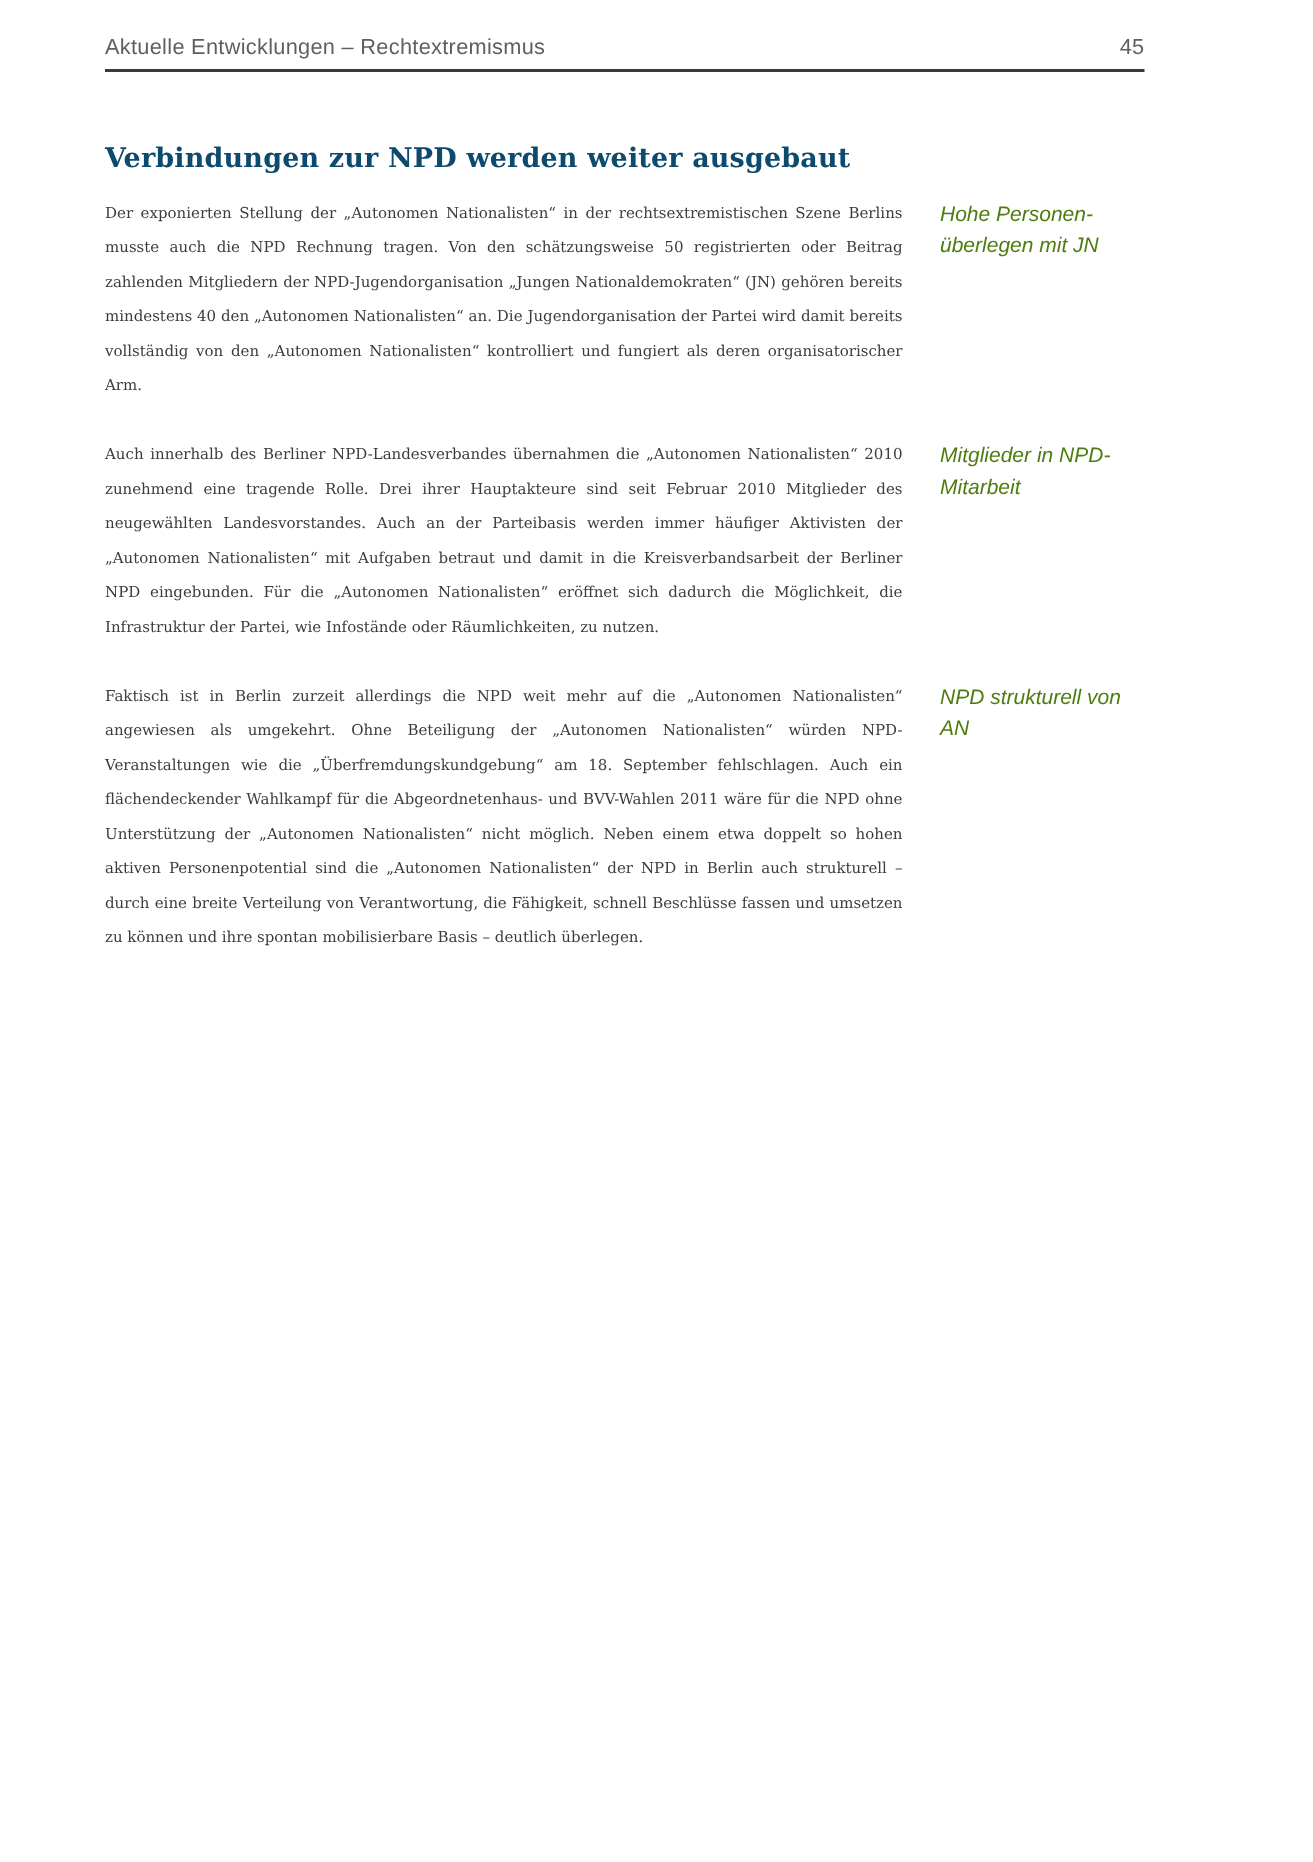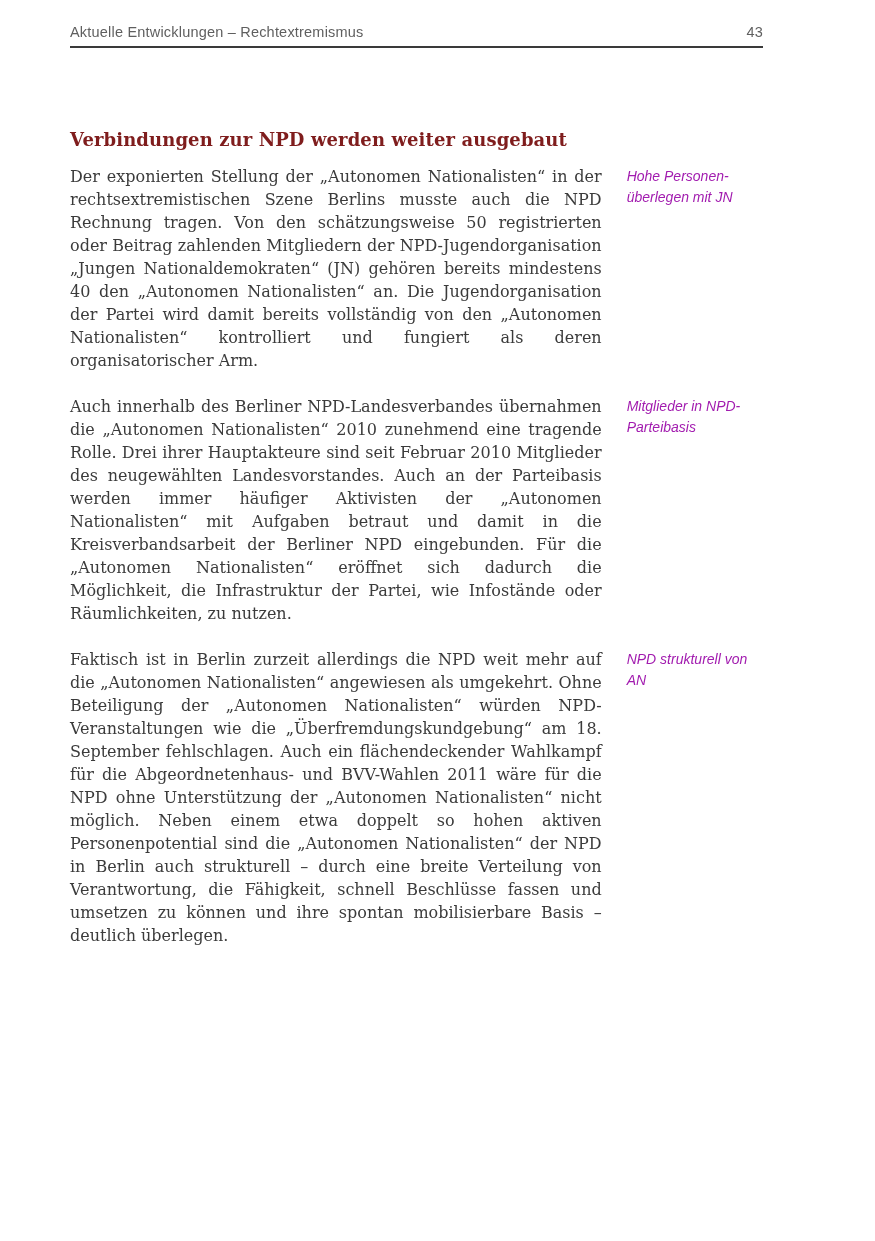--- a/index.html
+++ b/index.html
@@ -27,80 +27,80 @@
     padding-bottom: 6px;
   }
   .running-title, .page-number {
     font-family: "Liberation Sans", "DejaVu Sans", sans-serif;
     font-size: 14.5px;
     color: #5f5f5f;
     letter-spacing: 0.2px;
   }
   
   .article-heading {
-    margin-top: 80px;
+    margin-top: 46px;
     font-family: "DejaVu Serif", serif;
     font-weight: bold;
     font-size: 18px;
     line-height: 24px;
-    color: #7f1d1d;
+    color: #0c4a6e;
     letter-spacing: 0.1px;
   }
   
   .content { margin-top: 13px; }
   .section-row {
     display: flex;
     align-items: flex-start;
     margin-bottom: 23px;
   }
   .body-paragraph {
     width: 585px;
-    font-size: 16px;
+    font-size: 10px;
     line-height: 23px;
     text-align: justify;
     color: #3b3b3b;
   }
   .margin-note {
     width: 150px;
     margin-left: 25px;
     padding-top: 1px;
     font-family: "Liberation Sans", "DejaVu Sans", sans-serif;
     font-style: italic;
     font-size: 14px;
     line-height: 21px;
-    color: #a21caf;
+    color: #4d7c0f;
   }
 </style>
 </head>
 <body>
 
 <div class="page">
 
   <div class="page-header">
     <span class="running-title">Aktuelle Entwicklungen – Rechtextremismus</span>
-    <span class="page-number">43</span>
+    <span class="page-number">45</span>
   </div>
 
   <h1 class="article-heading">Verbindungen zur NPD werden weiter ausgebaut</h1>
 
   <div class="content">
 
     <div class="section-row">
       <p class="body-paragraph">Der exponierten Stellung der „Autonomen Nationalisten“ in der rechtsextremistischen Szene Berlins musste auch die NPD Rechnung tragen. Von den schätzungsweise 50 registrierten oder Beitrag zahlenden Mitgliedern der NPD-Jugendorganisation „Jungen Nationaldemokraten“ (JN) gehören bereits mindestens 40 den „Autonomen Nationalisten“ an. Die Jugendorganisation der Partei wird damit bereits vollständig von den „Autonomen Nationalisten“ kontrolliert und fungiert als deren organisatorischer Arm.</p>
       <div class="margin-note">
         <div>Hohe Personen-</div>
         <div>überlegen mit JN</div>
       </div>
     </div>
 
     <div class="section-row">
       <p class="body-paragraph">Auch innerhalb des Berliner NPD-Landesverbandes übernahmen die „Autonomen Nationalisten“ 2010 zunehmend eine tragende Rolle. Drei ihrer Hauptakteure sind seit Februar 2010 Mitglieder des neugewählten Landesvorstandes. Auch an der Parteibasis werden immer häufiger Aktivisten der „Autonomen Nationalisten“ mit Aufgaben betraut und damit in die Kreisverbandsarbeit der Berliner NPD eingebunden. Für die „Autonomen Nationalisten“ eröffnet sich dadurch die Möglichkeit, die Infrastruktur der Partei, wie Infostände oder Räumlichkeiten, zu nutzen.</p>
       <div class="margin-note">
         <div>Mitglieder in NPD-</div>
-        <div>Parteibasis</div>
+        <div>Mitarbeit</div>
       </div>
     </div>
 
     <div class="section-row">
       <p class="body-paragraph">Faktisch ist in Berlin zurzeit allerdings die NPD weit mehr auf die „Autonomen Nationalisten“ angewiesen als umgekehrt. Ohne Beteiligung der „Autonomen Nationalisten“ würden NPD-Veranstaltungen wie die „Überfremdungskundgebung“ am 18. September fehlschlagen. Auch ein flächendeckender Wahlkampf für die Abgeordnetenhaus- und BVV-Wahlen 2011 wäre für die NPD ohne Unterstützung der „Autonomen Nationalisten“ nicht möglich. Neben einem etwa doppelt so hohen aktiven Personenpotential sind die „Autonomen Nationalisten“ der NPD in Berlin auch strukturell – durch eine breite Verteilung von Verantwortung, die Fähigkeit, schnell Beschlüsse fassen und umsetzen zu können und ihre spontan mobilisierbare Basis – deutlich überlegen.</p>
       <div class="margin-note">
         <div>NPD strukturell von AN</div>
         <div></div>
       </div>
     </div>

